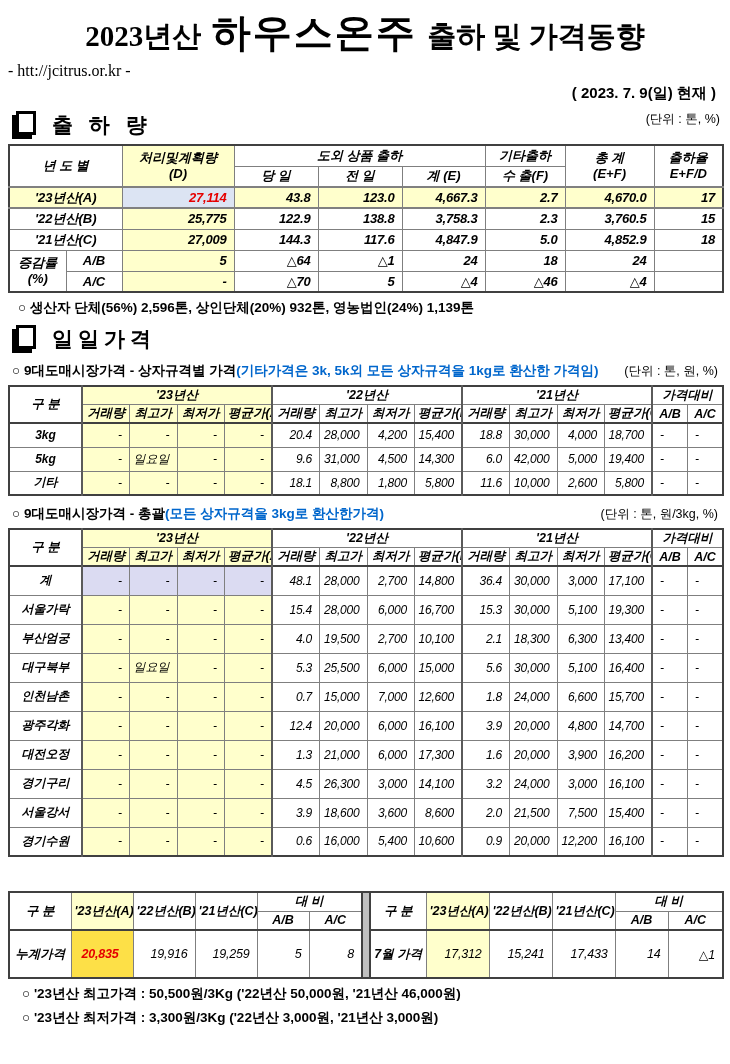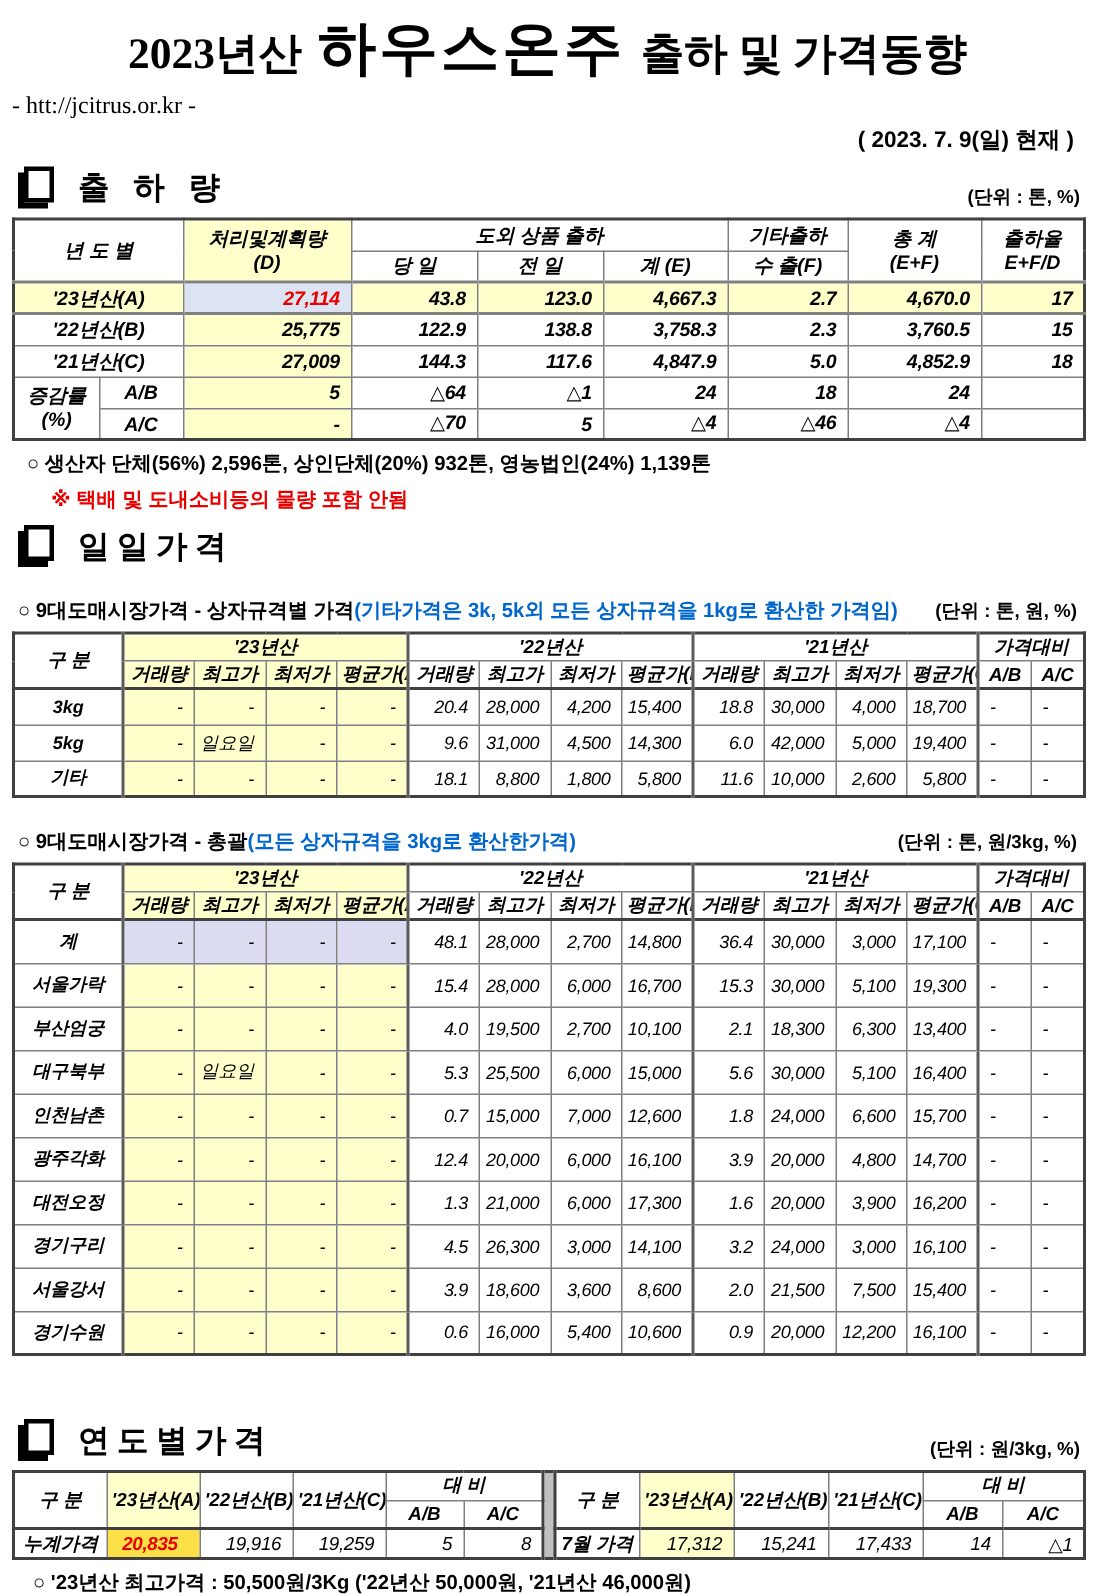--- a/index.html
+++ b/index.html
@@ -12,21 +12,21 @@
   .title-pre, .title-suf { font-family:"Liberation Serif","DejaVu Serif",serif; font-weight:bold; font-size:29px; }
   .title-main { font-size:39px; font-weight:900; letter-spacing:2px; padding:0 6px; }
   .url-line  { text-align:left; font-family:"Liberation Serif","DejaVu Serif",serif; font-size:16px; margin-top:-2px; }
   .date-line { text-align:right; font-weight:bold; font-size:15px; padding-right:6px; margin-top:4px; }
 
   
   .sec-head { display:flex; align-items:flex-start; margin:8px 0 5px 0; }
   .doc-icon { display:inline-block; width:14px; height:18px; border:3px solid #000; background:#fff;
               box-shadow:-4px 4px 0 0 #000; margin:0 16px 3px 8px; }
   .sec-title { font-size:21px; font-weight:bold; letter-spacing:5px; }
-  .unit { margin-left:auto; font-weight:bold; font-size:12.5px; padding-right:2px; white-space:nowrap;margin-top:12px; }
+  .unit { margin-left:auto; font-weight:normal; font-size:12.5px; padding-right:2px; white-space:nowrap; }
 
   .subline { display:flex; align-items:baseline; font-weight:bold; font-size:13.5px; margin:9px 2px 5px 4px; white-space:nowrap;justify-content:center; }
   .blue { color:#0066CC; }
 
   .note  { font-weight:bold; font-size:13.5px; margin:6px 0 0 10px; }
   .note.red { color:#E60000; margin-left:26px; }
 
   
   table { border-collapse:collapse; table-layout:fixed; width:714px; border:2px solid #404040;font-style:italic; }
   th,td { border:1px solid #7f7f7f; font-size:12.5px; padding:0 3px; overflow:hidden; white-space:nowrap; box-sizing:border-box; }
@@ -48,21 +48,21 @@
   
   .t2 td { height:24px; }
   .t3 td { height:29px; }
   .t2 td, .t3 td { font-size:12px; }
   td.y23 { background:#FFFFCC; text-align:right; padding-right:7px; font-weight:normal; }
   tr.sum td.y23 { background:#DBDBF2; }
   .cmp { text-align:left; padding-left:7px; font-weight:normal; }
 
   
   .t4 th { height:19px; }
-  .t4 td { height:20px; }
+  .t4 td { height:48px; }
   .t4 .divider { background:#C0C0C0; border-left:2px solid #404040; border-right:2px solid #404040; padding:0; }
   .t4 .hb { border-bottom:2px solid #404040; }
   .t4 .acc  { background:#fde047; color:#E60000; font-weight:bold;text-align:center; }
 
   .yearly-gap { height:34px; }
   .fnote { font-weight:bold; font-size:13.5px; margin:6px 0 0 14px; }
 </style>
 </head>
 <body>
 
@@ -163,21 +163,20 @@
         <td class="num dotl">5</td>
         <td class="num dotl">△4</td>
         <td class="num">△46</td>
         <td class="num">△4</td>
         <td class="num"></td>
       </tr>
     </tbody>
   </table>
 
   <div class="note">○ 생산자 단체(56%) 2,596톤, 상인단체(20%) 932톤, 영농법인(24%) 1,139톤</div>
-  <div class="note red">※ 택배 및 도내소비등의 물량 포함 안됨</div>
 
   <div class="sec-head">
     <span class="doc-icon"></span>
     <span class="sec-title">일일가격</span>
   </div>
 
   <div class="subline">
     <span>○ 9대도매시장가격 - 상자규격별 가격</span>
     <span class="blue">(기타가격은 3k, 5k외 모든 상자규격을 1kg로 환산한 가격임)</span>
     <span class="unit">(단위 : 톤,  원, %)</span>
@@ -499,25 +498,20 @@
           <td class="num">12,200</td>
           <td class="num">16,100</td>
           <td class="cmp gb">-</td>
           <td class="cmp dotl">-</td>
         </tr>
       </tbody>
   </table>
 
   <div class="yearly-gap"></div>
 
-  <div class="sec-head">
-    <span class="doc-icon"></span>
-    <span class="sec-title">연도별가격</span>
-    <span class="unit">(단위 : 원/3kg, %)</span>
-  </div>
 
   <table class="t4">
     <colgroup>
       <col style="width:62px">
         <col style="width:62px">
         <col style="width:62px">
         <col style="width:62px">
       <col style="width:52px">
         <col style="width:53px">
       <col style="width:8px">

